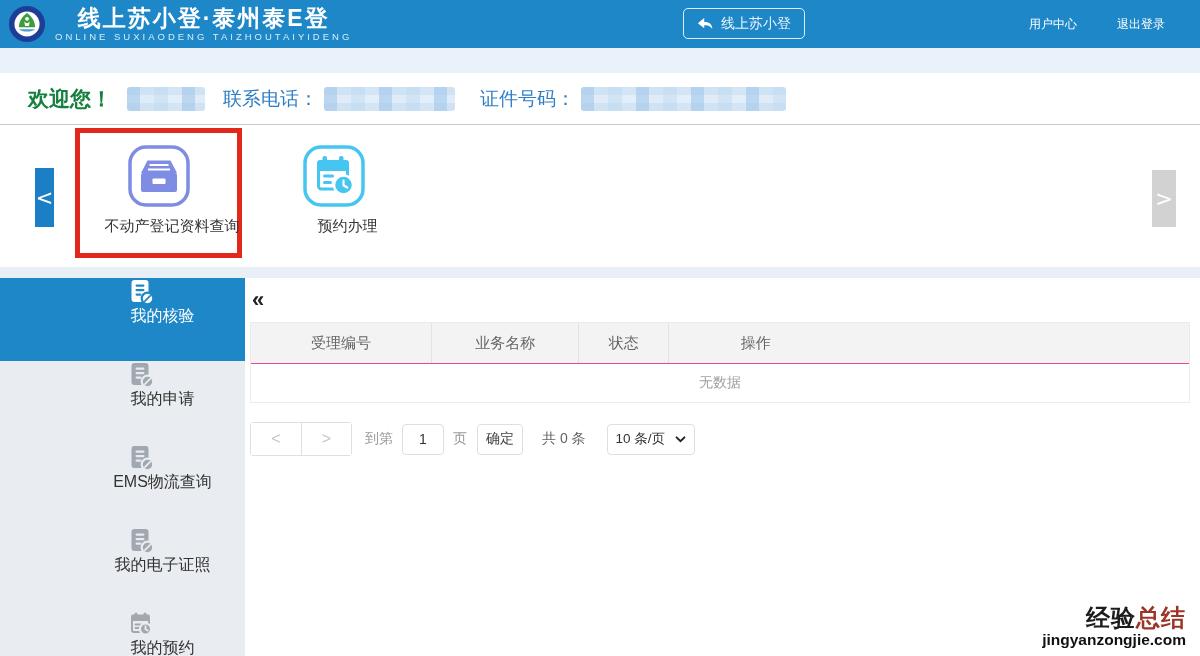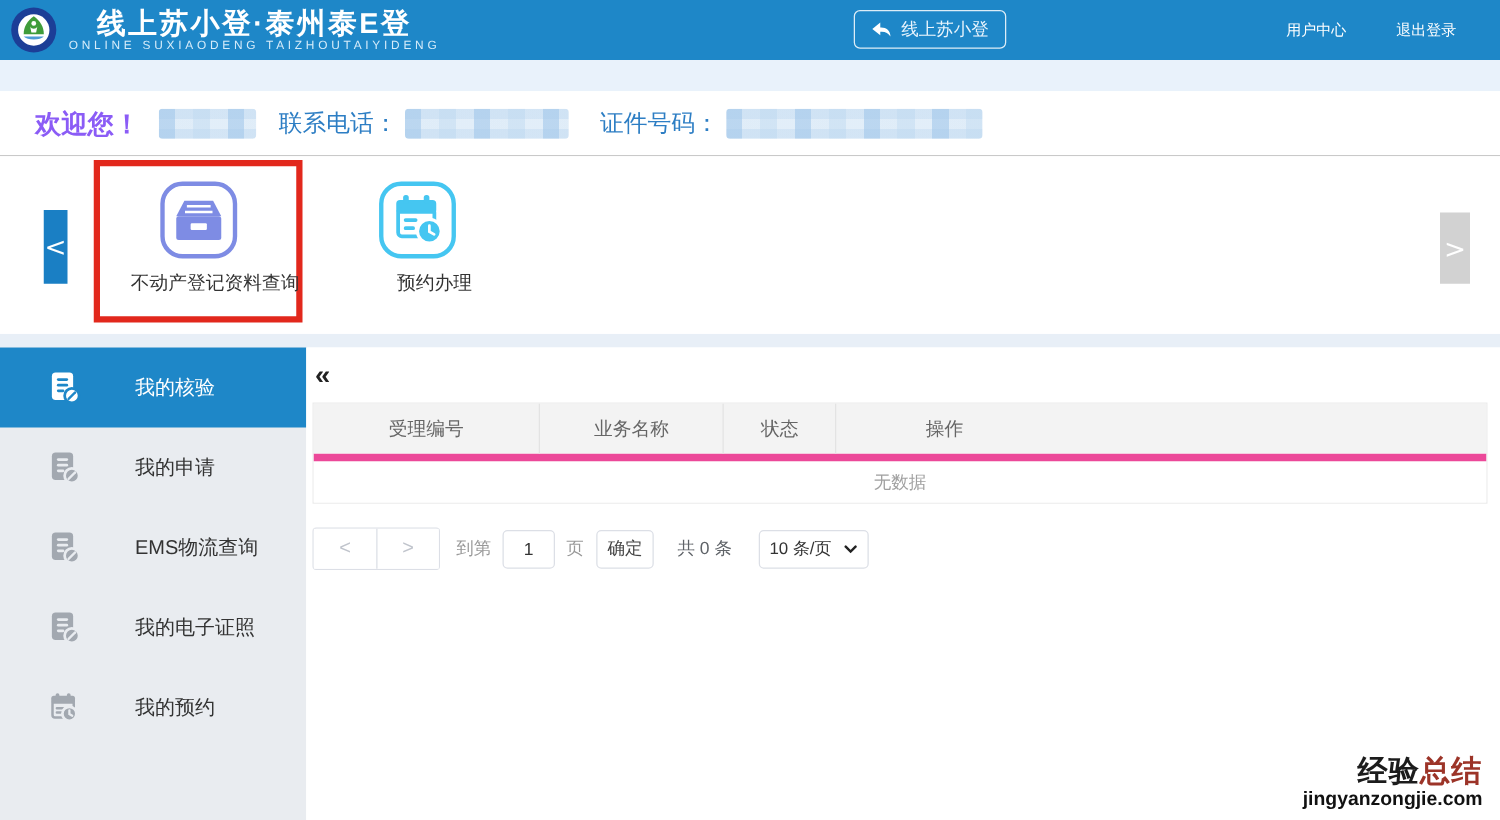--- a/index.html
+++ b/index.html
@@ -18,21 +18,21 @@
   .back-btn { position:absolute; left:683px; top:8px; width:122px; height:31px;
     border:1px solid rgba(255,255,255,.85); border-radius:5px; display:flex; align-items:center;
     justify-content:center; gap:7px; color:#eaf5fd; font-size:14px; cursor:pointer; }
   .top-links { position:absolute; right:35px; top:0; height:48px; display:flex; align-items:center; gap:40px; }
   .top-link { color:#fff; font-size:12px; cursor:pointer;text-align:center; }
   
   .strip1 { height:25px; background:#e9f2fb; }
   .strip2 { height:11px; background:#e8eff7; }
   
   .welcome { height:52px; background:#fff; border-bottom:1px solid #c9c9c9; display:flex; align-items:center; padding-left:28px; }
-  .greet { color:#8b5cf6; font-size:21px; font-weight:bold;text-align:center; }
+  .greet { color:#15803d; font-size:21px; font-weight:bold;text-align:center; }
   .w-label { color:#2d7ec4; font-size:19px; }
   .blur { height:24px; border-radius:3px; background-color:#d9e8f6;
     background-image:
       repeating-linear-gradient(90deg, rgba(168,203,236,.65) 0 13px, rgba(226,239,250,.15) 13px 27px, rgba(195,220,242,.5) 27px 41px, rgba(238,246,252,.2) 41px 55px),
       repeating-linear-gradient(0deg, rgba(190,216,240,.45) 0 8px, rgba(235,244,251,.35) 8px 16px); }
   .blur-name  { width:78px;  margin-left:15px; }
   .blur-phone { width:131px; margin-left:6px; }
   .blur-id    { width:205px; margin-left:6px; }
   .w-label.phone { margin-left:18px; }
   .w-label.idno  { margin-left:25px; }
@@ -47,42 +47,42 @@
   .qcard2 { left:270px; top:8px; width:128px; height:125px; padding-top:11px; }
   .qlabel { font-size:15px; color:#333; margin-top:9px; white-space:nowrap;margin-left:27px; }
   .ic-archive .f { fill:var(--purple); }
   .ic-archive .s { stroke:var(--purple); fill:none; }
   .ic-cal .f { fill:var(--cyan); }
   .ic-cal .s { stroke:var(--cyan); fill:none; }
   .wstroke { stroke:#fff; fill:none; }
   
   .bottom { display:flex; height:378px; }
   .sidebar { width:245px; background:#e9ecf0; flex:0 0 auto; }
-  .side-item { height:64px; display:flex; align-items:center; padding-left:38px; cursor:pointer;
-    --ring:#e9ecf0; color:#a2a8b0; }
+  .side-item { height:83px; display:flex; align-items:center; padding-left:38px; cursor:pointer;
+    --ring:#e9ecf0; color:#a2a8b0;flex-direction:column; }
   .side-item.active { background:var(--blue); --ring:var(--blue); color:#fff; }
   .side-label { font-size:16px; color:#333; margin-left:42px; }
   .side-item.active .side-label { color:#fff; }
   .cfill { fill:currentColor; }
   .rfill { fill:var(--ring); }
   .ring { stroke:var(--ring); stroke-width:2.2; }
   .rstroke { stroke:var(--ring); stroke-width:1.8; fill:none; stroke-linecap:round; }
   .cstroke { stroke:currentColor; stroke-width:2; fill:none; stroke-linecap:round; }
   
   .main { flex:1; background:#fff; padding:11px 10px 0 5px; position:relative; }
   .collapse { font-size:22px; font-weight:bold; color:#222; margin-left:2px; line-height:22px;
     cursor:pointer; width:24px; }
   .table { margin-top:11px; border:1px solid #ebebeb;font-family:Liberation Mono, monospace; }
   .thead { display:flex; background:#f3f3f3; height:40px; }
   .th { display:flex; align-items:center; justify-content:center; font-size:15px; color:#666;
     border-right:1px solid #e3e3e3; }
   .th:last-child { border-right:none; }
   .c0{width:19.3%;} .c1{width:15.7%;} .c2{width:37%;} .c3{width:9.6%;} .c4{width:18.4%;}
   .trow { height:39px; display:flex; align-items:center; justify-content:center;
-    font-size:14px; color:#a0a0a0; background:#fff; border-top:6px solid #ec4899; }
+    font-size:14px; color:#a0a0a0; background:#fff; border-top:1px solid #ec4899; }
   
   .pager { margin-top:19px; display:flex; align-items:center; }
   .pg-group { display:flex; border:1px solid #dcdfe6; border-radius:3px; height:34px; }
   .pg-btn { width:50px; display:flex; align-items:center; justify-content:center;
     color:#c0c4cc; font-size:16px; cursor:pointer; background:#fff; }
   .pg-btn + .pg-btn { border-left:1px solid #dcdfe6; }
   .pg-text { color:#999; font-size:14px; }
   .goto { margin-left:13px; }
   .pg-input { width:42px; height:31px; border:1px solid #dcdfe6; border-radius:4px; text-align:center;
     font-size:14px; color:#333; margin-left:9px; font-family:inherit; }

